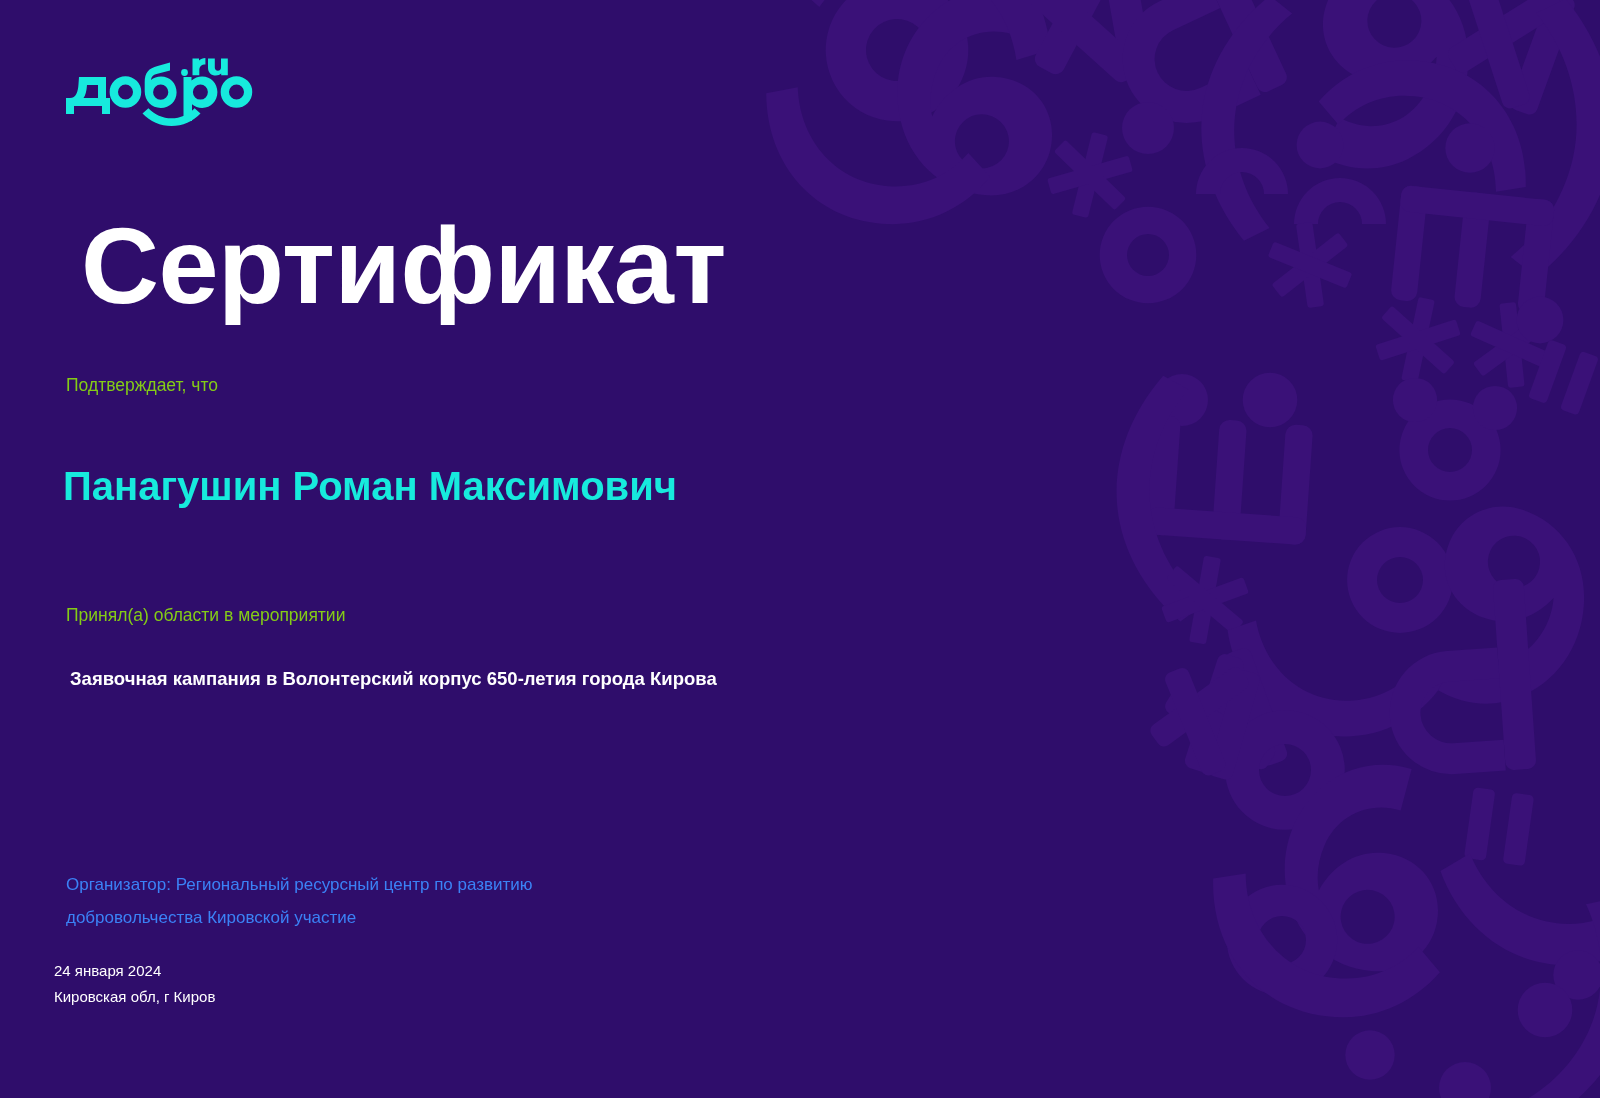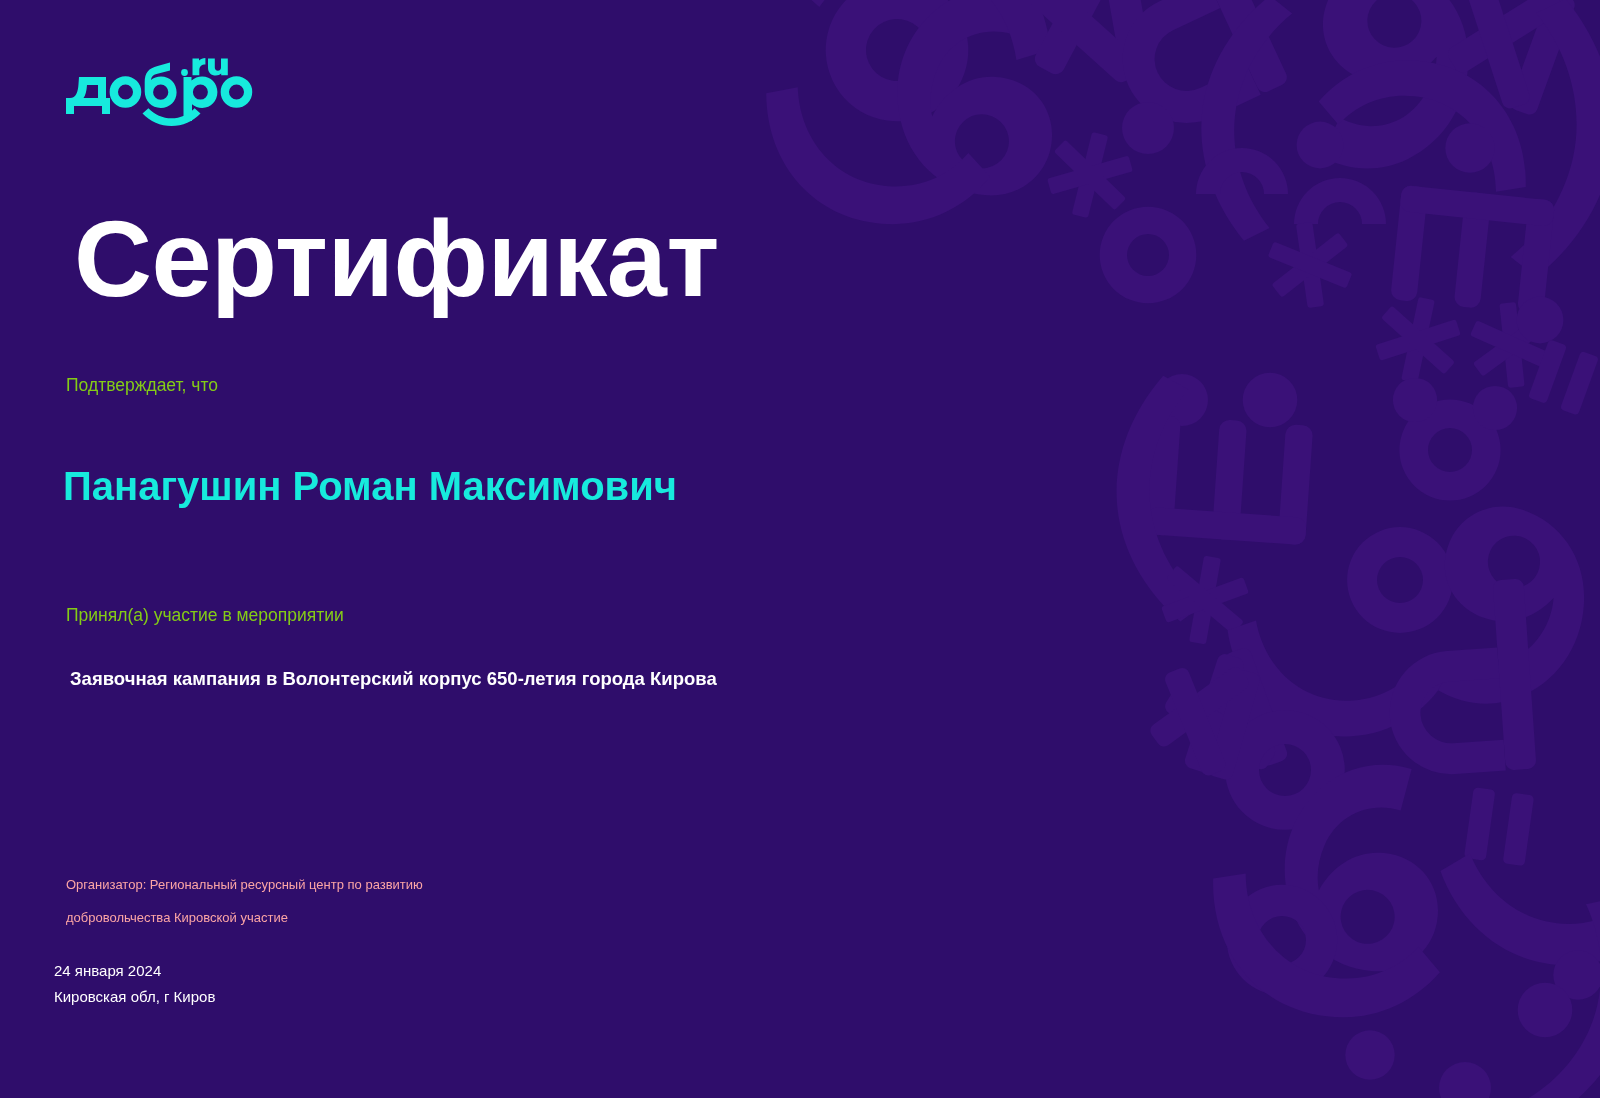--- a/index.html
+++ b/index.html
@@ -43,21 +43,21 @@
     top: 58px;
     width: 200px;
     height: 72px;
   }
 
   
   #page-title {
     position: absolute;
     left: 66px;
     top: 196px;
-    margin: 8px;
+    margin: 15px;
     font-size: 108px;
     line-height: 1.02;
     font-weight: bold;
     color: #ffffff;
     letter-spacing: -0.5px;
     white-space: nowrap;
     text-align: right;
   }
 
   .lead-line {
@@ -95,23 +95,23 @@
     font-weight: bold;
     color: #ffffff;
   }
 
   #organizer-block {
     position: absolute;
     left: 66px;
     top: 868px;
     margin: 0;
     width: 720px;
-    font-size: 13px;
+    font-size: 17px;
     line-height: 33px;
-    color: #fca5a5;
+    color: #3b82f6;
     font-weight: normal;
   }
   #organizer-block .org-row { display: block; white-space: nowrap; }
 
   #issue-block {
     position: absolute;
     left: 54px;
     top: 958px;
     margin: 0;
     font-size: 15px;
@@ -270,21 +270,21 @@
         </g>
       </svg>
     </div>
 
     <h1 id="page-title">Сертификат</h1>
 
     <p class="lead-line" id="confirms-line">Подтверждает, что</p>
 
     <h2 id="recipient-name">Панагушин Роман Максимович</h2>
 
-    <p class="lead-line" id="participation-line">Принял(а) участие в мероприятии</p>
+    <p class="lead-line" id="participation-line">Принял(а) области в мероприятии</p>
 
     <p id="event-title">Заявочная кампания в Волонтерский корпус 650-летия города Кирова</p>
 
     <p id="organizer-block">
       <span class="org-row">Организатор: Региональный ресурсный центр по развитию</span>
       <span class="org-row">добровольчества Кировской участие</span>
     </p>
 
     <p id="issue-block">
       <span>24 января 2024</span>

